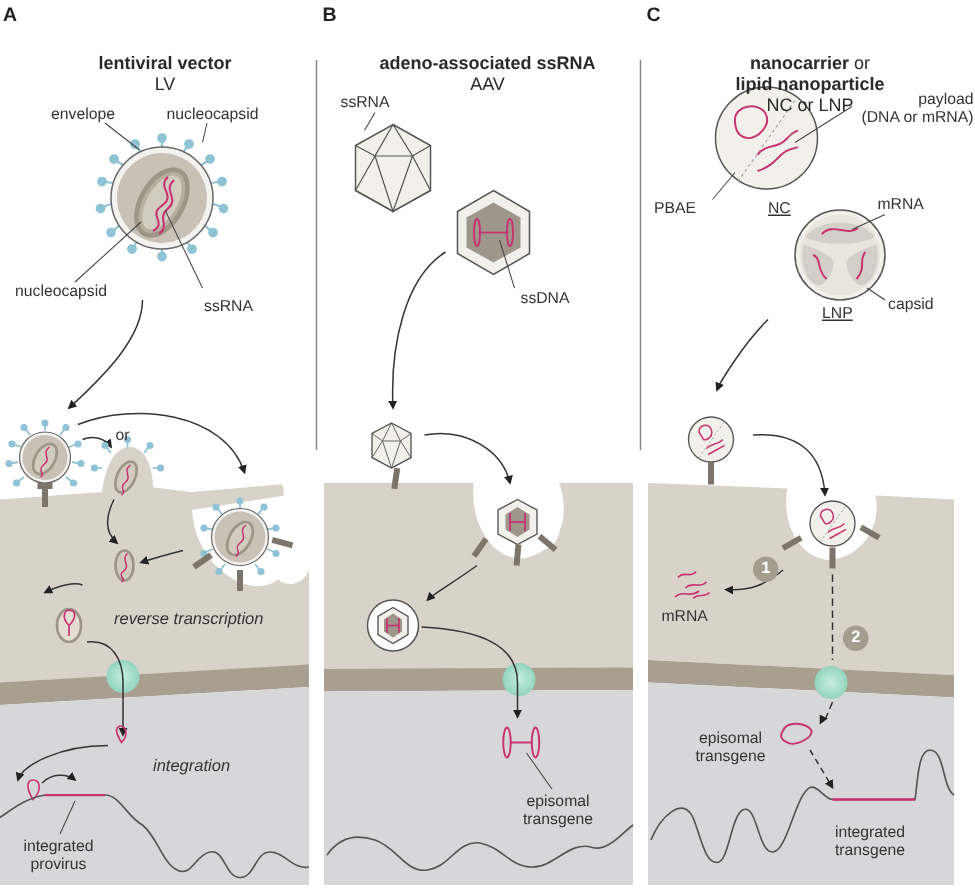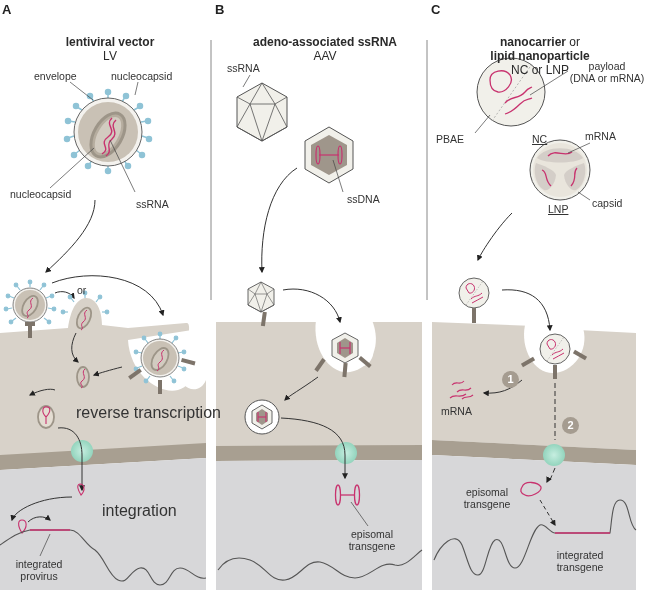--- a/index.html
+++ b/index.html
@@ -3,21 +3,21 @@
 <meta charset="utf-8">
 <style>
   html, body { margin:0; padding:0; background:#ffffff; }
   body { width:650px; height:596px; overflow:hidden; position:relative; font-family:"Liberation Sans", sans-serif; color:#333; }
   #stage { position:absolute; left:0; top:0; width:650px; height:596px; }
   .panel-letter { position:absolute; font-weight:bold; font-size:13px; color:#222; }
   .title { position:absolute; text-align:center; font-size:12px; line-height:14px; color:#2a2a2a;margin-top:32px; }
   .title b { font-weight:bold; }
   .lbl { position:absolute; font-size:10.5px; line-height:12px; color:#333; white-space:nowrap; }
   .lbl.c { text-align:center; }
-  .lbl.i { font-size:16px; }
+  .lbl.i { font-style:italic; font-size:11px; }
   .lbl.u { text-decoration:underline; }
   .badge { position:absolute; width:17px; height:17px; border-radius:50%; background:#a59c90; color:#fff; font-size:11px; font-weight:bold; text-align:center; line-height:17px; }
   svg { position:absolute; left:0; top:0; }
 </style>
 </head>
 <body>
 
 <div id="stage">
 
 <svg width="650" height="596" viewBox="0 0 650 596">
@@ -378,26 +378,26 @@
   <span>provirus</span>
 </div>
 
 <div class="lbl" style="left:227px;top:62px;">ssRNA</div>
 <div class="lbl" style="left:347px;top:193px;">ssDNA</div>
 <div class="lbl c" style="left:344px;top:528px;width:56px;">
   <span>episomal</span><br>
   <span>transgene</span>
 </div>
 
-<div class="lbl c" style="left:565px;top:60px;width:84px;">
+<div class="lbl c" style="left:565px;top:60px;width:84px;text-align:right;">
   <span>payload</span><br>
   <span>(DNA or mRNA)</span>
 </div>
 <div class="lbl" style="left:436px;top:133px;">PBAE</div>
-<div class="lbl u" style="left:532px;top:133px;">NC</div>
+<div class="lbl u" style="left:512px;top:133px;">NC</div>
 <div class="lbl" style="left:585px;top:130px;">mRNA</div>
 <div class="lbl u" style="left:548px;top:203px;">LNP</div>
 <div class="lbl" style="left:592px;top:197px;">capsid</div>
 <div class="lbl" style="left:441px;top:405px;">mRNA</div>
 <div class="badge" style="left:502px;top:371px;">1</div>
 <div class="badge" style="left:562px;top:417px;">2</div>
 <div class="lbl c" style="left:458px;top:486px;width:58px;">
   <span>episomal</span><br>
   <span>transgene</span>
 </div>

